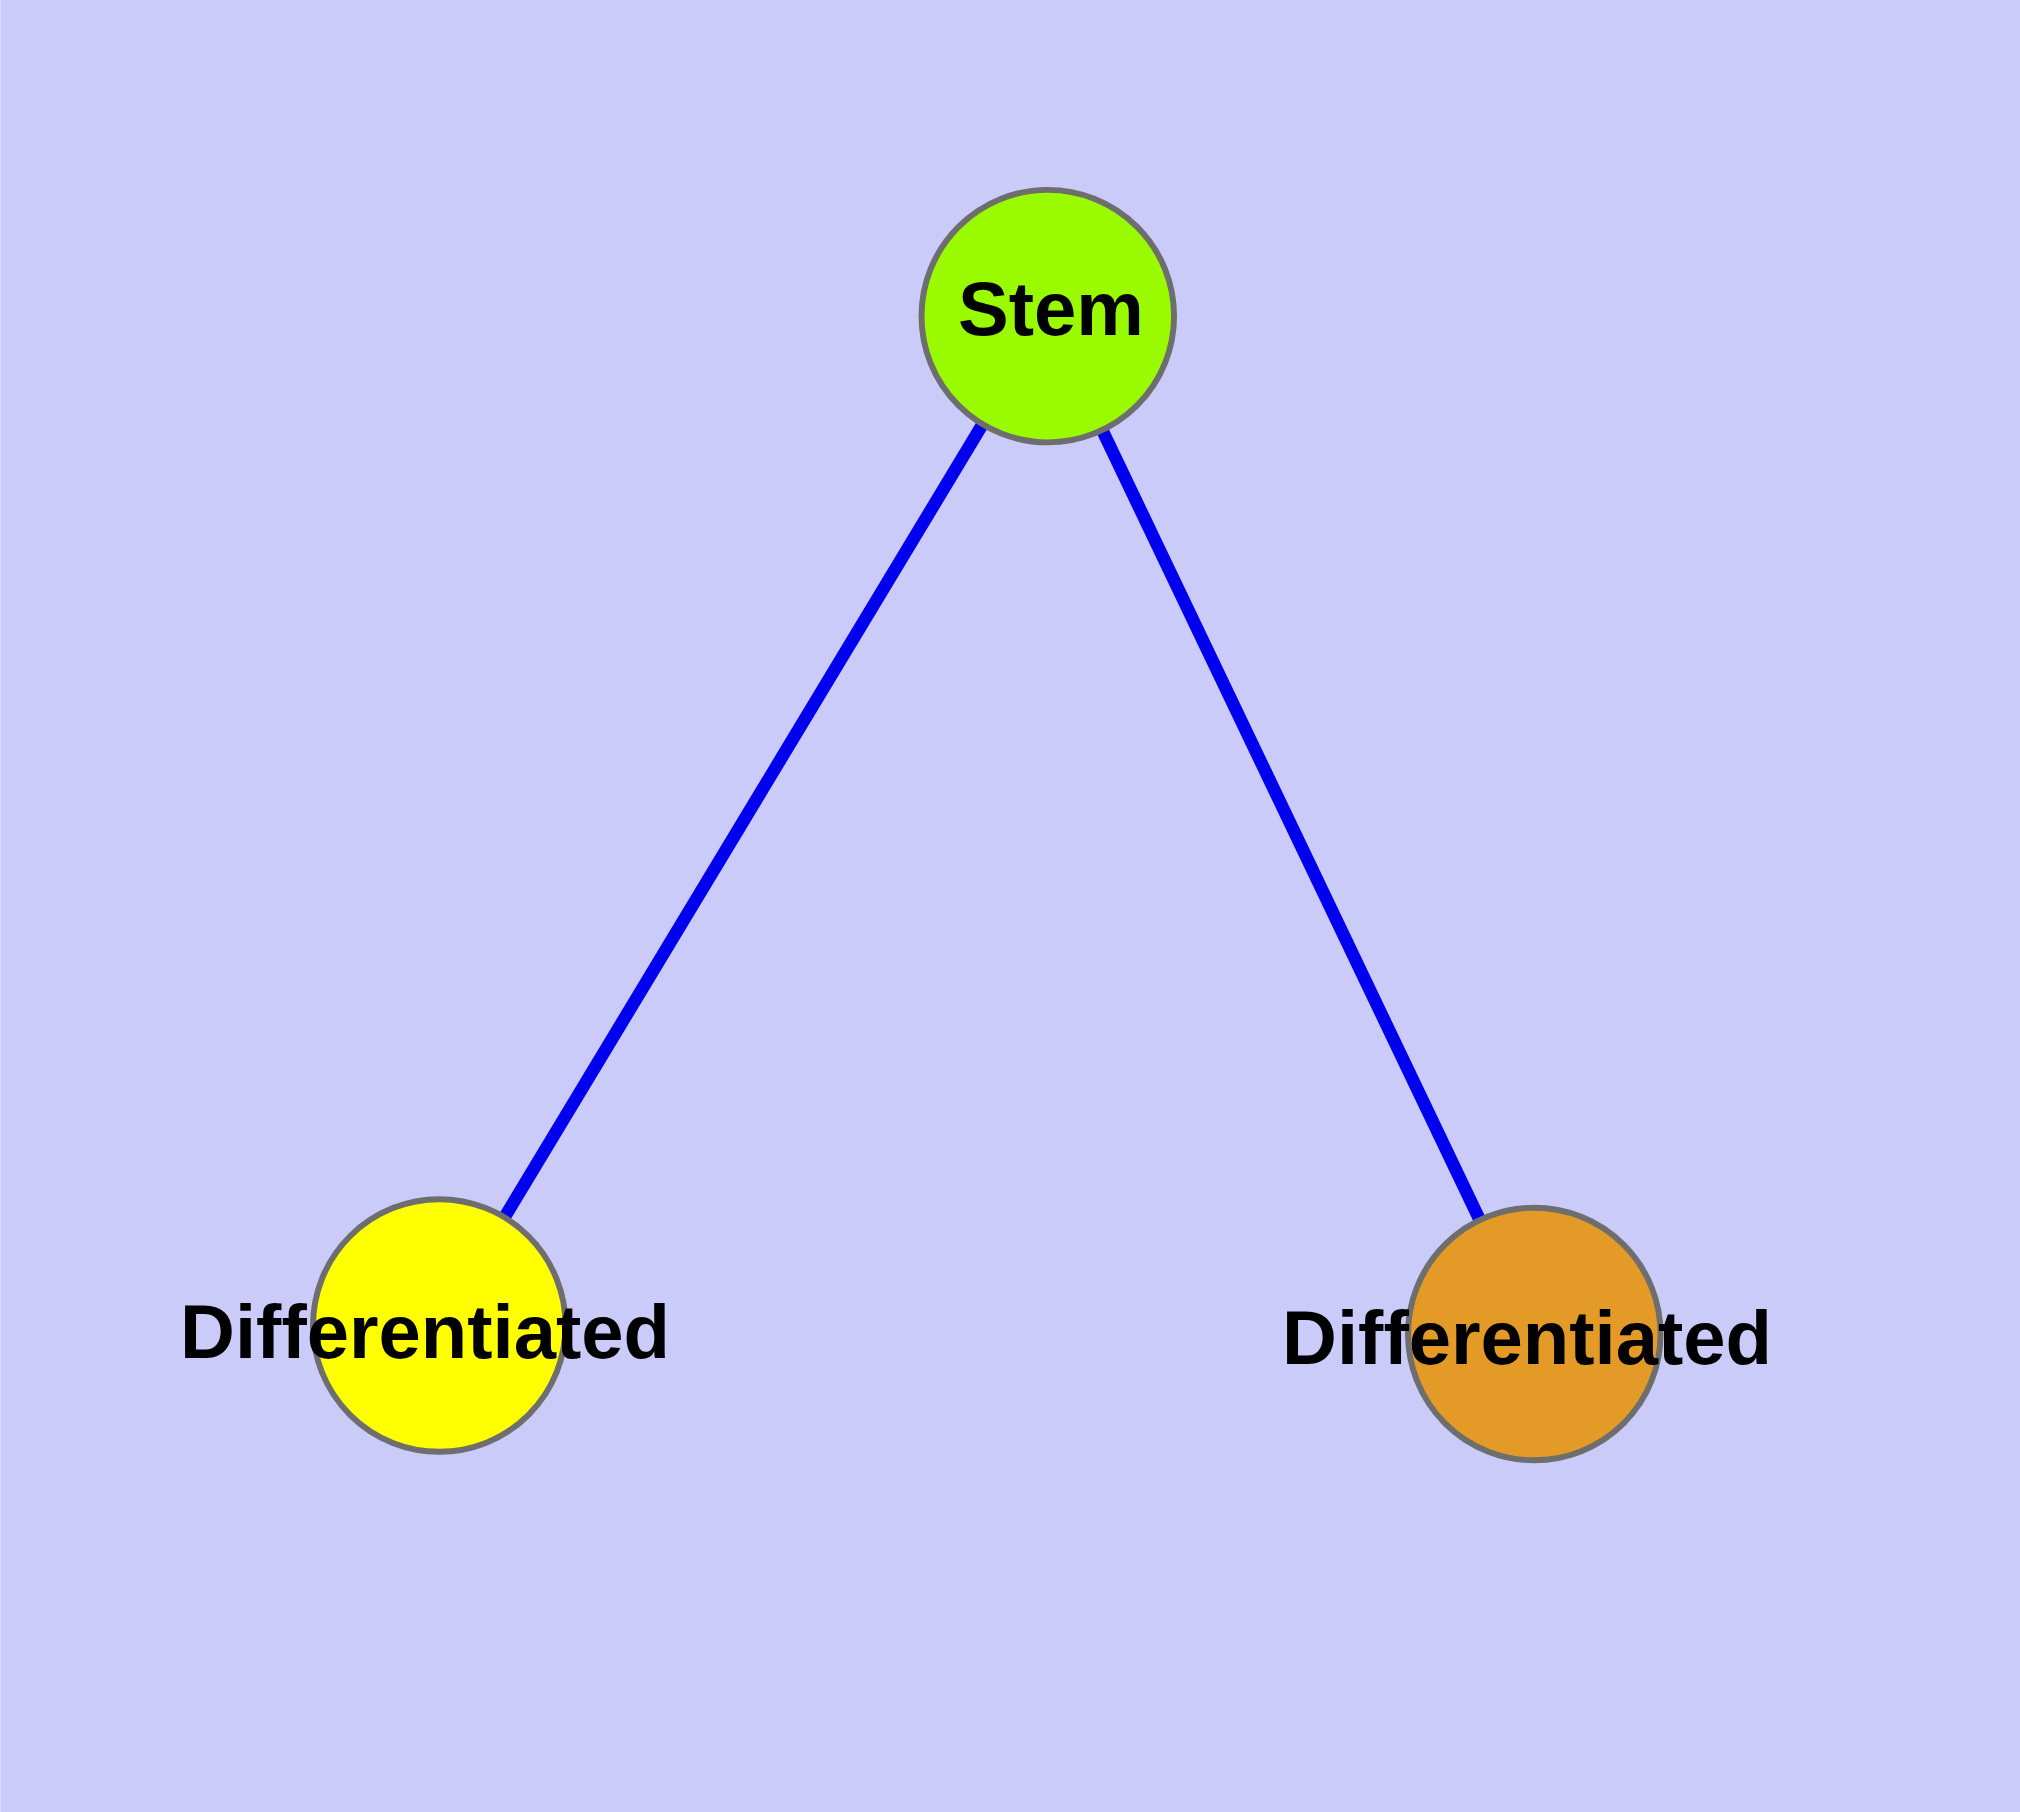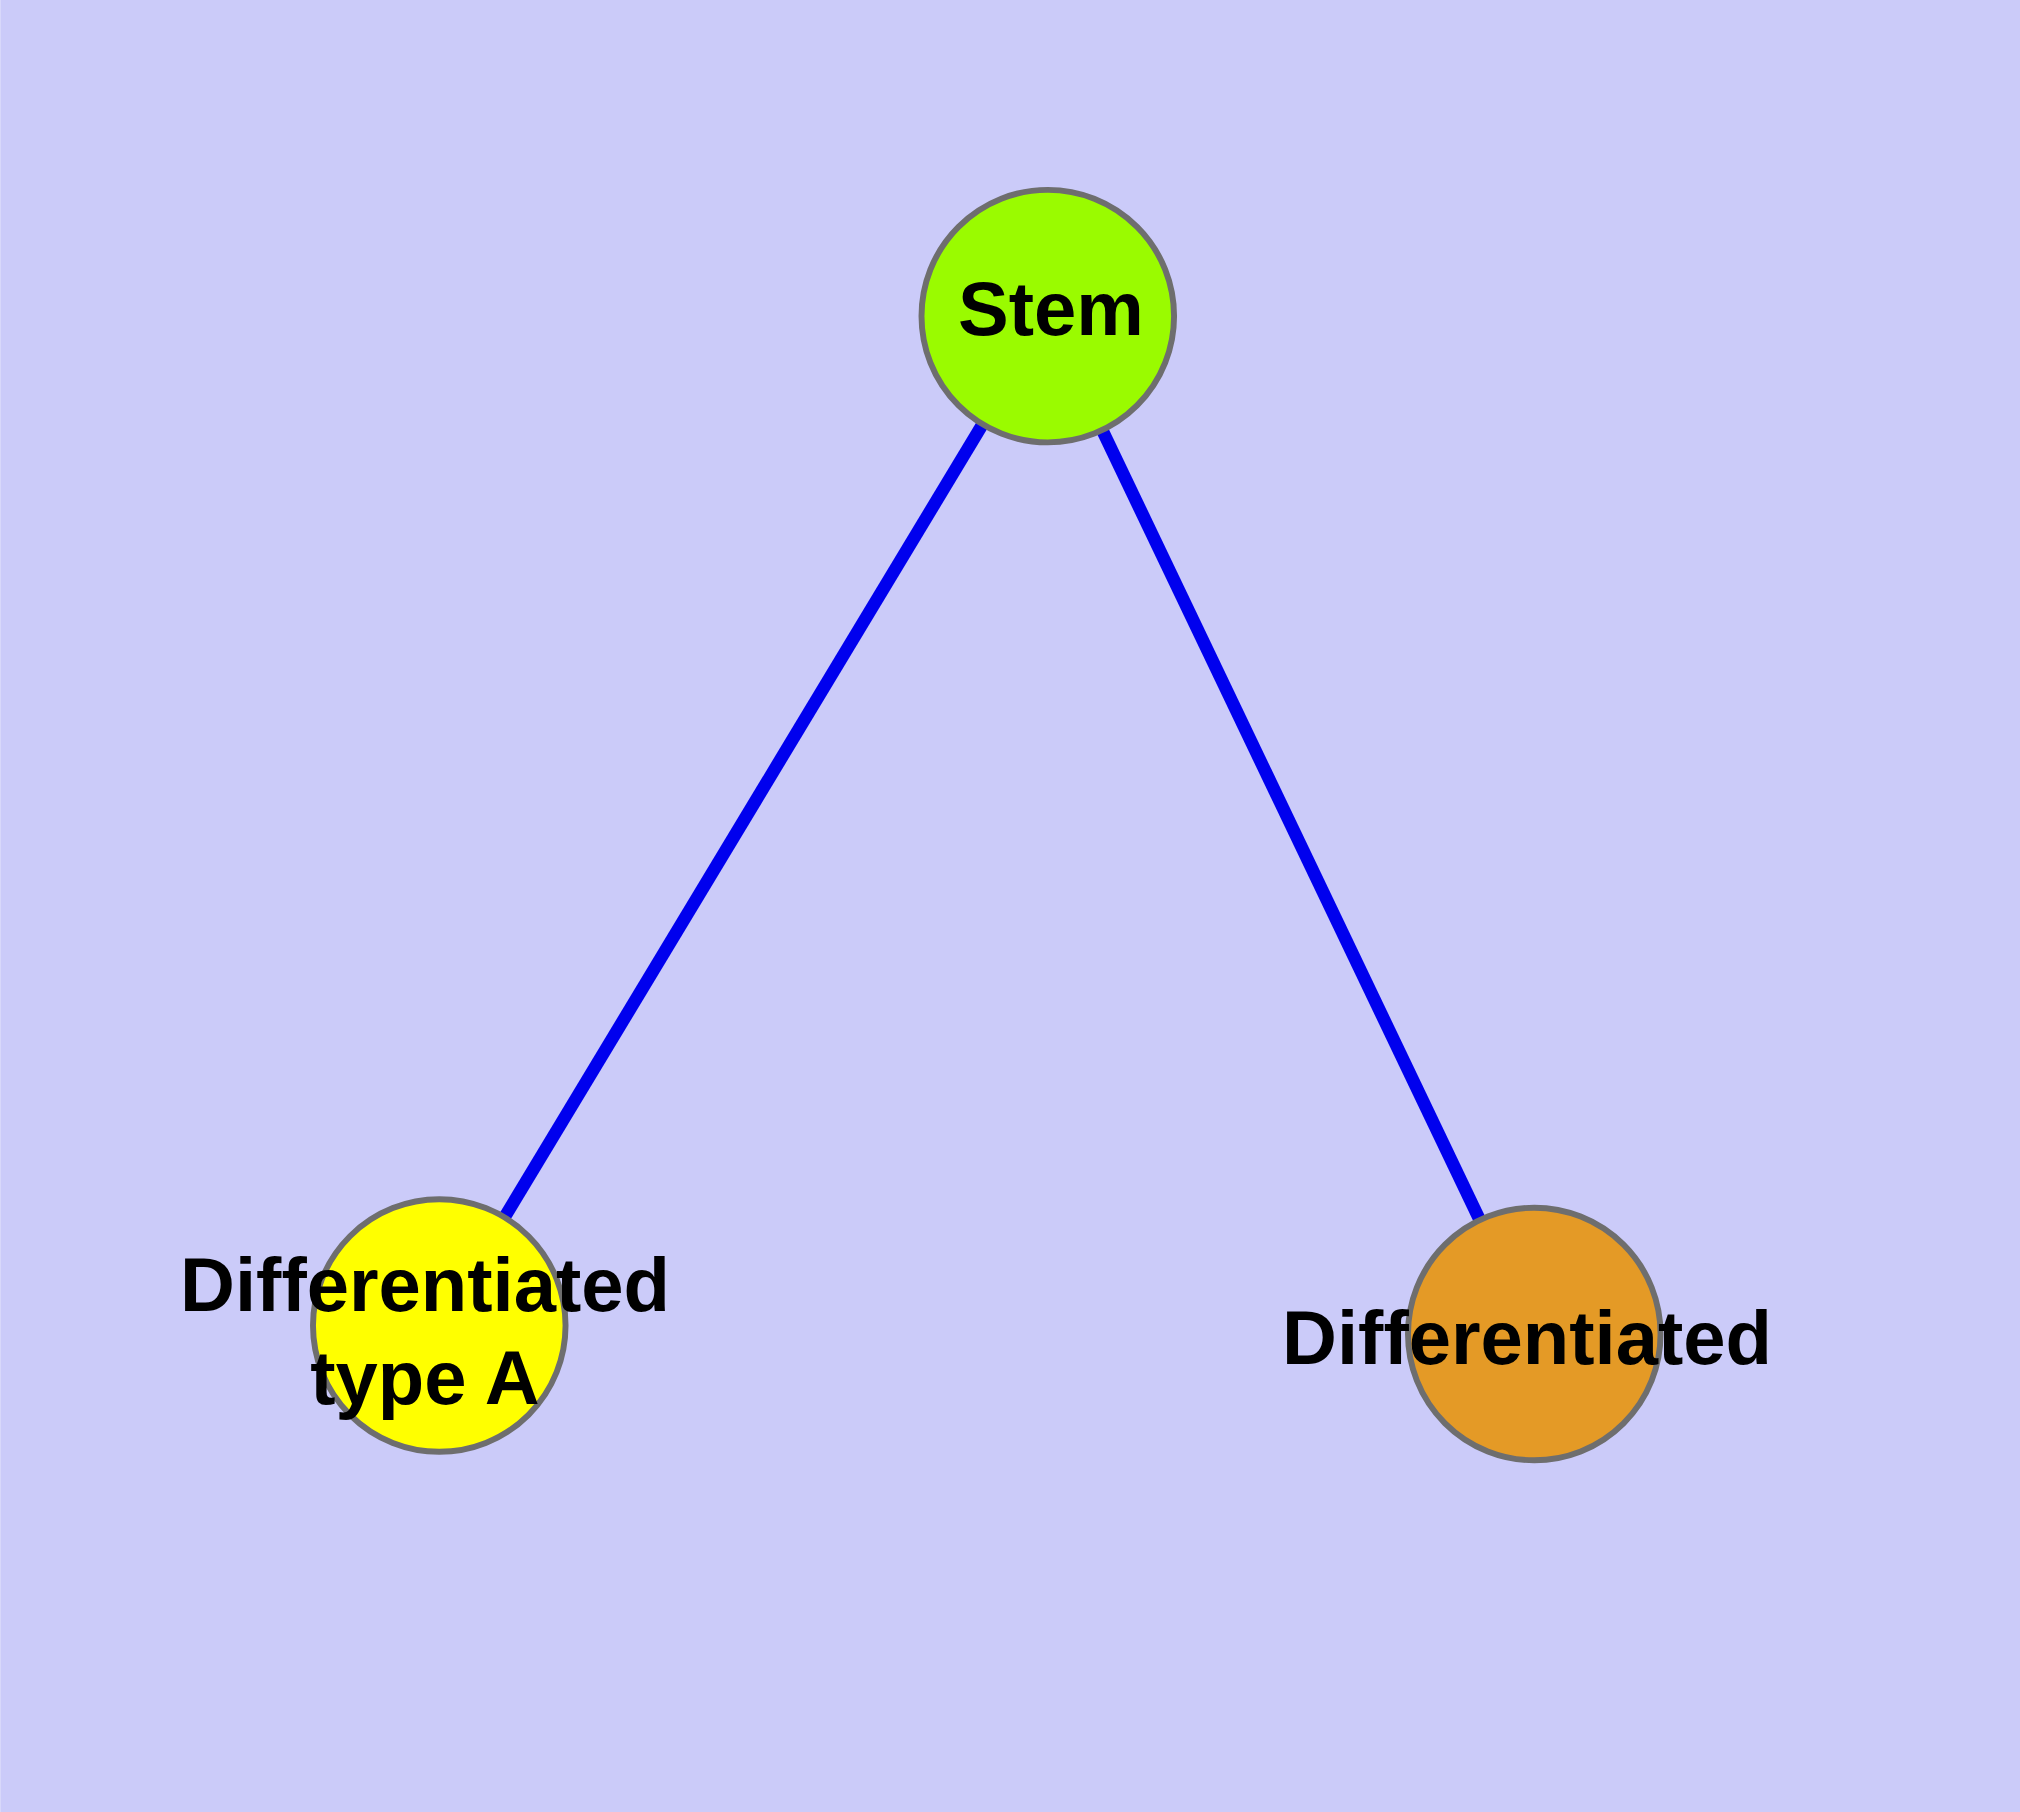--- a/index.html
+++ b/index.html
@@ -56,20 +56,19 @@
 
     <circle class="node-circle" cx="518" cy="1564" r="149" fill="#FFFF00" stroke="#6E6E6E"></circle>
 
     <circle class="node-circle" cx="1810" cy="1574" r="149" fill="#E49A26" stroke="#6E6E6E"></circle>
   </svg>
 
   <div class="node-label node-label--stem">Stem</div>
 
   <div class="node-label node-label--a">
     <div>Differentiated</div>
-    <div>type A</div>
   </div>
 
   <div class="node-label node-label--b">
     <div>Differentiated</div>
   </div>
 </div>
 
 
 </body></html>

